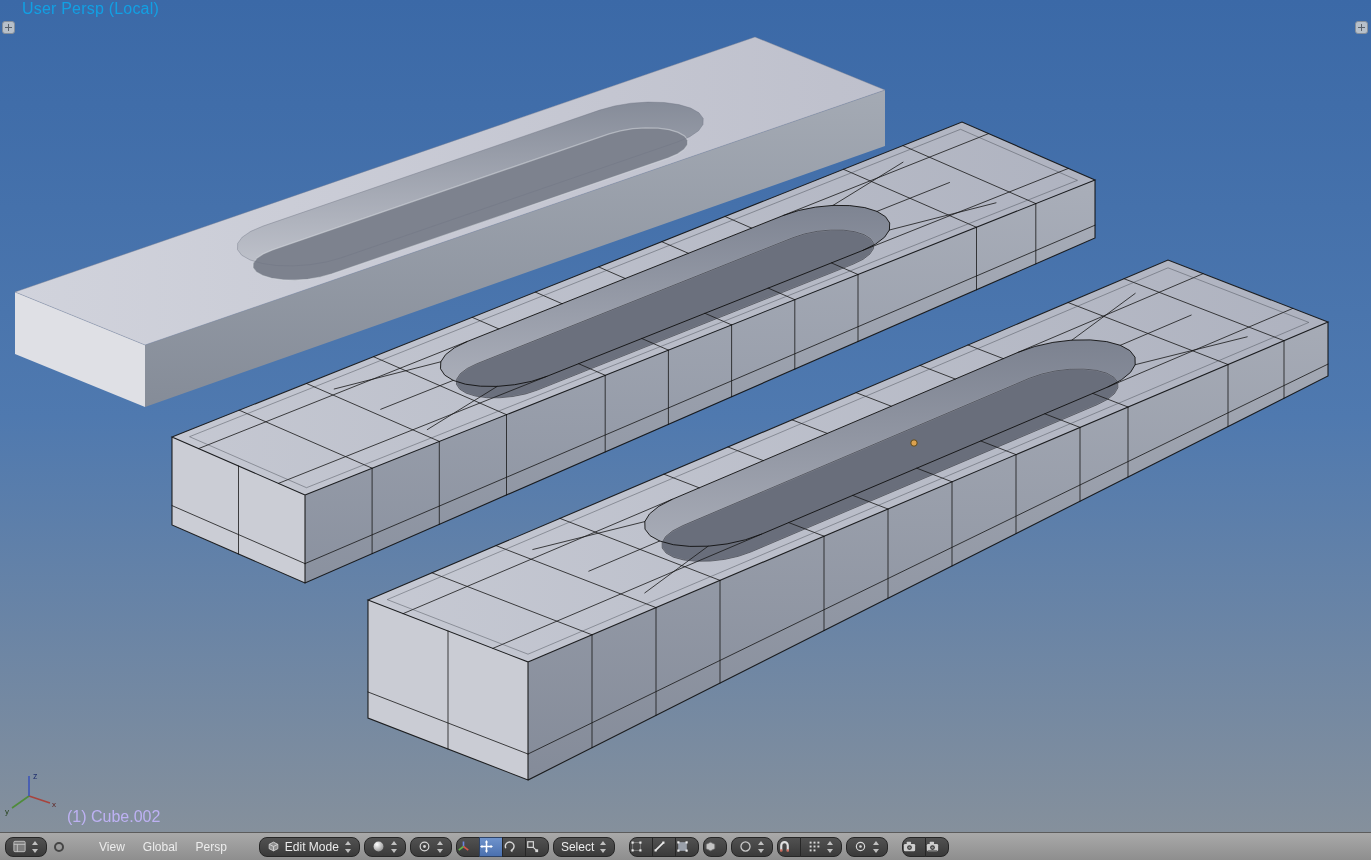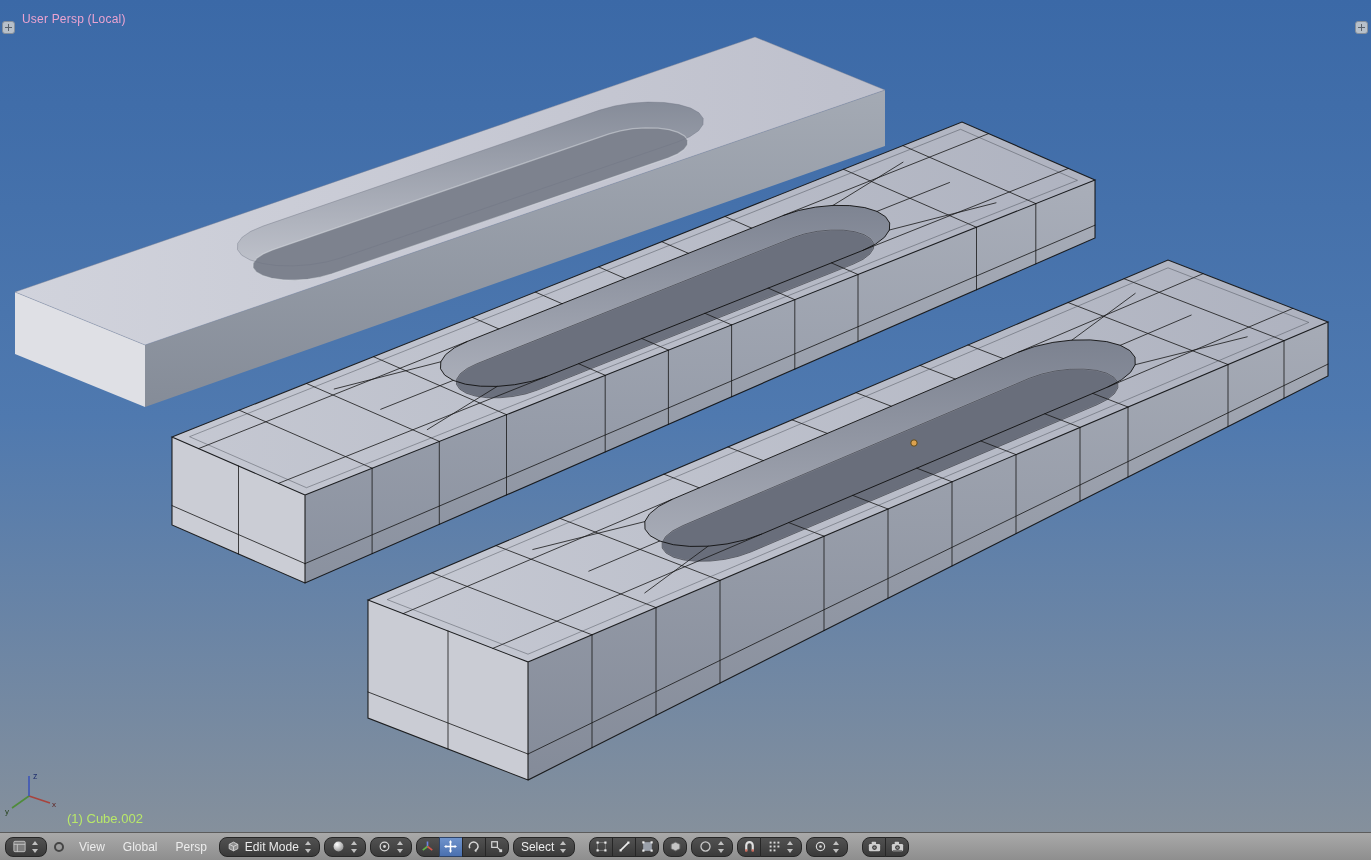--- a/index.html
+++ b/index.html
@@ -3,43 +3,43 @@
 <meta charset="utf-8">
 <style>
   *{margin:0;padding:0;box-sizing:border-box}
   html,body{background:#1b1b1b}
   body{font-family:"Liberation Sans",sans-serif}
   .app{position:relative;width:1371px;height:860px;overflow:hidden;user-select:none}
 
   
   .viewport{position:absolute;left:0;top:0;right:0;bottom:28px;overflow:hidden}
   svg.scene{position:absolute;left:0;top:0;display:block}
-  .view-label{position:absolute;left:22px;top:12px;font-size:12px;color:#f9a8d4;opacity:.93;letter-spacing:.2px}
-  .object-info{position:absolute;left:67px;bottom:6px;font-size:13px;color:#bef264;opacity:.9}
+  .view-label{position:absolute;left:22px;top:0;font-size:16px;color:#0ea5e9;opacity:.93;letter-spacing:.2px}
+  .object-info{position:absolute;left:67px;bottom:6px;font-size:16px;color:#c4b5fd;opacity:.9}
   .corner{position:absolute;top:21px;width:13px;height:13px;border:1px solid #87909b;border-radius:3px;
     background:linear-gradient(#59616b,#59616b) center/7px 1px no-repeat,
                linear-gradient(#59616b,#59616b) center/1px 7px no-repeat,#b7c0ca}
   .corner.left{left:2px}.corner.right{right:3px}
   .axis-gizmo{position:absolute;left:3px;bottom:14px}
 
   
   .header{position:absolute;left:0;right:0;bottom:0;height:28px;border-top:1px solid #5c5c5c;
     background:linear-gradient(#a9a9a9,#8e8e8e);display:flex;align-items:center;padding:0 5px;gap:4px;
     font-size:12px;color:#ececec;white-space:nowrap}
-  .dd,.ibtn{height:20px;display:inline-flex;align-items:center;justify-content:center;gap:5px;
+  .dd,.ibtn{height:20px;display:inline-flex;align-items:center;gap:5px;
     background:linear-gradient(#515151,#3a3a3a);border:1px solid #262626;border-radius:8px;
     color:#ececec;font-family:inherit;font-size:12px;cursor:default;padding:0 7px}
   .ibtn{width:24px;padding:0}
   .grp{display:inline-flex}
   .grp .ibtn{border-radius:0;margin-left:-1px}
   .grp .ibtn:first-child{border-radius:8px 0 0 8px;margin-left:0}
   .grp .ibtn:last-child{border-radius:0 8px 8px 0}
   .grp .dd{border-radius:0 8px 8px 0;margin-left:-1px}
   .pressed{background:linear-gradient(#6f93cc,#4a70af);border-color:#2d4368}
-  .menus{display:flex;gap:2px;margin:0 0}
+  .menus{display:flex;gap:2px;margin:0 20px}
   .menu{padding:2px 8px;color:#ececec}
   .ring{width:10px;height:10px;border:2px solid #454545;border-radius:50%;margin:0 3px;display:inline-block}
   .ud{display:inline-block;width:8px;height:12px;position:relative;opacity:.85;flex:none}
   .ud::before{content:"";position:absolute;top:0;left:1px;border-left:3px solid transparent;border-right:3px solid transparent;border-bottom:4px solid #d6d6d6}
   .ud::after{content:"";position:absolute;bottom:0;left:1px;border-left:3px solid transparent;border-right:3px solid transparent;border-top:4px solid #d6d6d6}
   .ic{display:block;flex:none}
   .sp{width:6px;flex:none}
 </style>
 </head>
 <body>

